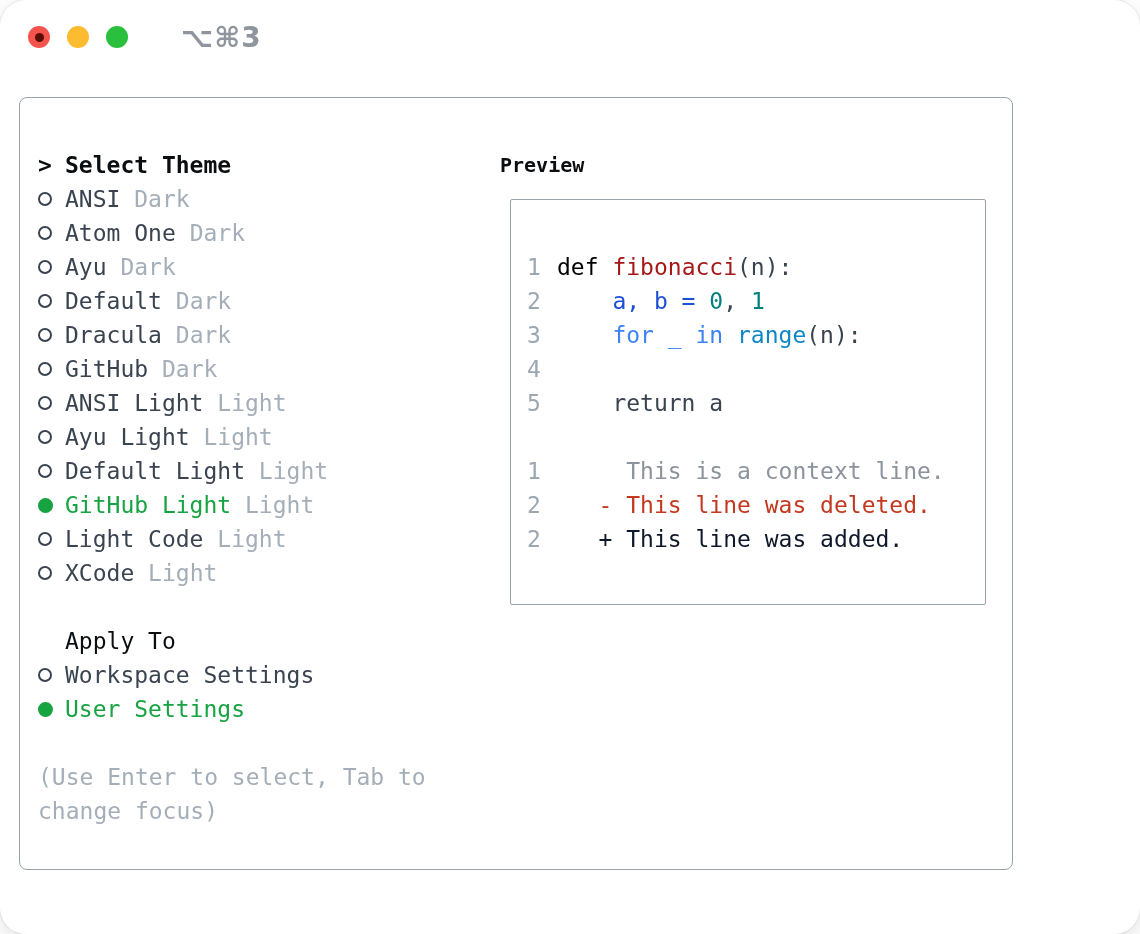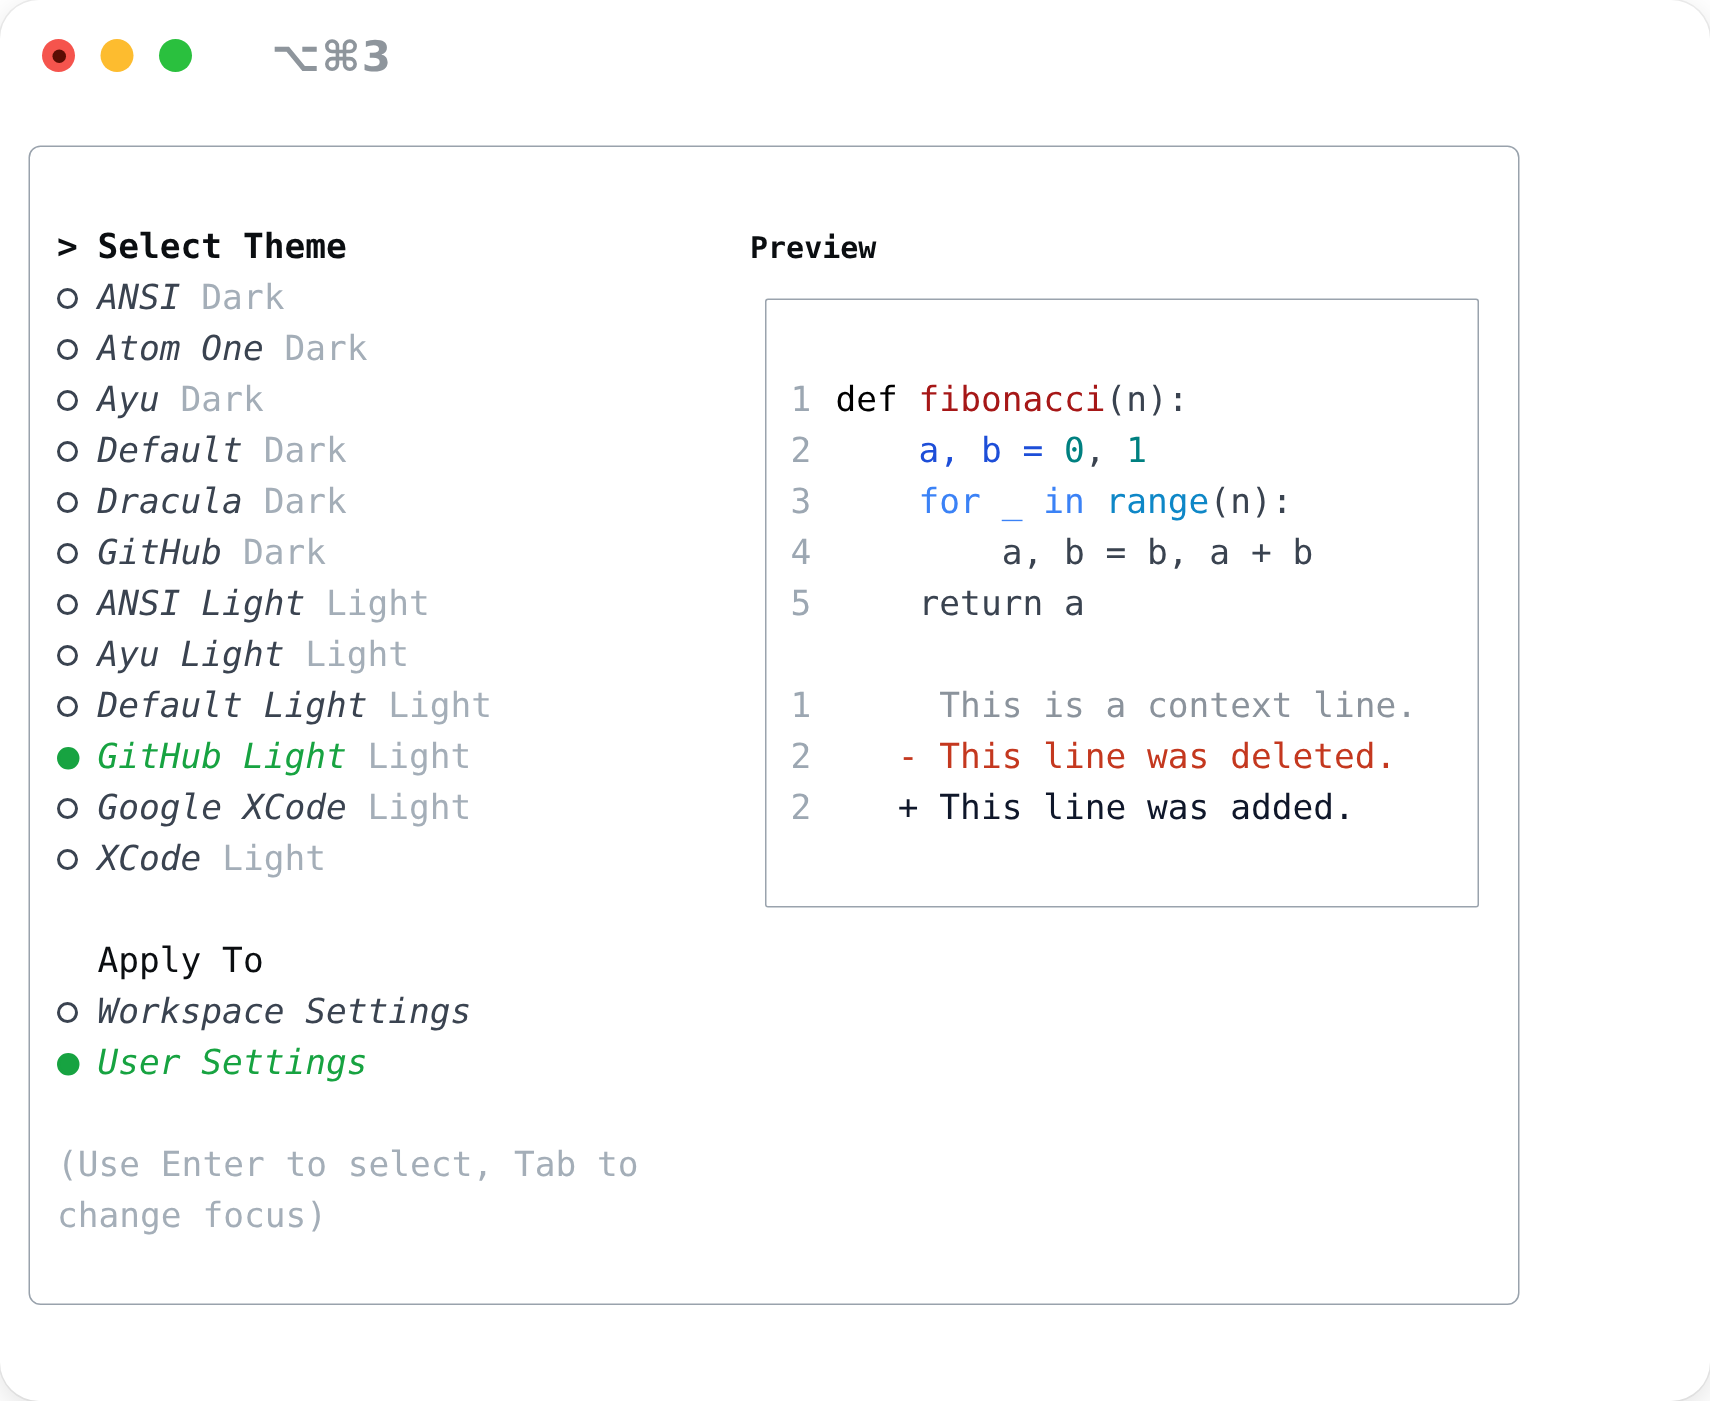--- a/index.html
+++ b/index.html
@@ -53,21 +53,21 @@
   .bullet-col{width:27px;flex:none;display:inline-flex;align-items:center;}
   .prompt{color:var(--c-black);font-weight:bold;}
   .header-label{color:var(--c-black);font-weight:bold;}
   .apply-label{color:var(--c-black);font-weight:normal;}
   .circle{
     width:14px;height:14px;border-radius:50%;
     border:2px solid var(--c-dark);
     background:transparent;flex:none;
   }
   .circle.filled{border-color:var(--c-accent);background:var(--c-accent);width:15px;height:15px;}
-  .tname{white-space:pre;font-style:italic;}
+  .tname{white-space:pre;}
   .tname.sel{color:var(--c-accent);}
   .tvariant{color:var(--c-muted);margin-left:13.85px;white-space:pre;}
   .spacer{height:34px;}
   .hint{
     width:440px;
     font-size:23px;line-height:34px;
     color:var(--c-muted);
   }
   
   .preview-title{
@@ -177,21 +177,21 @@
             <span class="bullet-col">
               <span class="circle filled"></span>
             </span>
             <span class="tname sel">GitHub Light</span>
             <span class="tvariant">Light</span>
           </div>
           <div class="row">
             <span class="bullet-col">
               <span class="circle"></span>
             </span>
-            <span class="tname">Google XCode</span>
+            <span class="tname">Light Code</span>
             <span class="tvariant">Light</span>
           </div>
           <div class="row">
             <span class="bullet-col">
               <span class="circle"></span>
             </span>
             <span class="tname">XCode</span>
             <span class="tvariant">Light</span>
           </div>
         </div>
@@ -234,21 +234,20 @@
             <div class="pline">
               <span class="lineno">2</span>
               <span class="codetext"><span style="color: #1d4ed8;">    a, b = </span><span style="color: rgb(0, 128, 128);">0</span><span style="color: rgb(58, 67, 80);">, </span><span style="color: rgb(0, 128, 128);">1</span></span>
             </div>
             <div class="pline">
               <span class="lineno">3</span>
               <span class="codetext"><span style="color: #3b82f6;">    for _ in </span><span style="color: rgb(14, 135, 199);">range</span><span style="color: rgb(58, 67, 80);">(n):</span></span>
             </div>
             <div class="pline">
               <span class="lineno">4</span>
-              <span class="codetext"><span style="color: rgb(58, 67, 80);">        a, b = b, a + b</span></span>
             </div>
             <div class="pline">
               <span class="lineno">5</span>
               <span class="codetext"><span style="color: rgb(58, 67, 80); margin-top: 40px;">    return a</span></span>
             </div>
           </div>
         <div class="blank-line"></div>
         <div id="diff-lines">
             <div class="pline">
               <span class="lineno">1</span>

